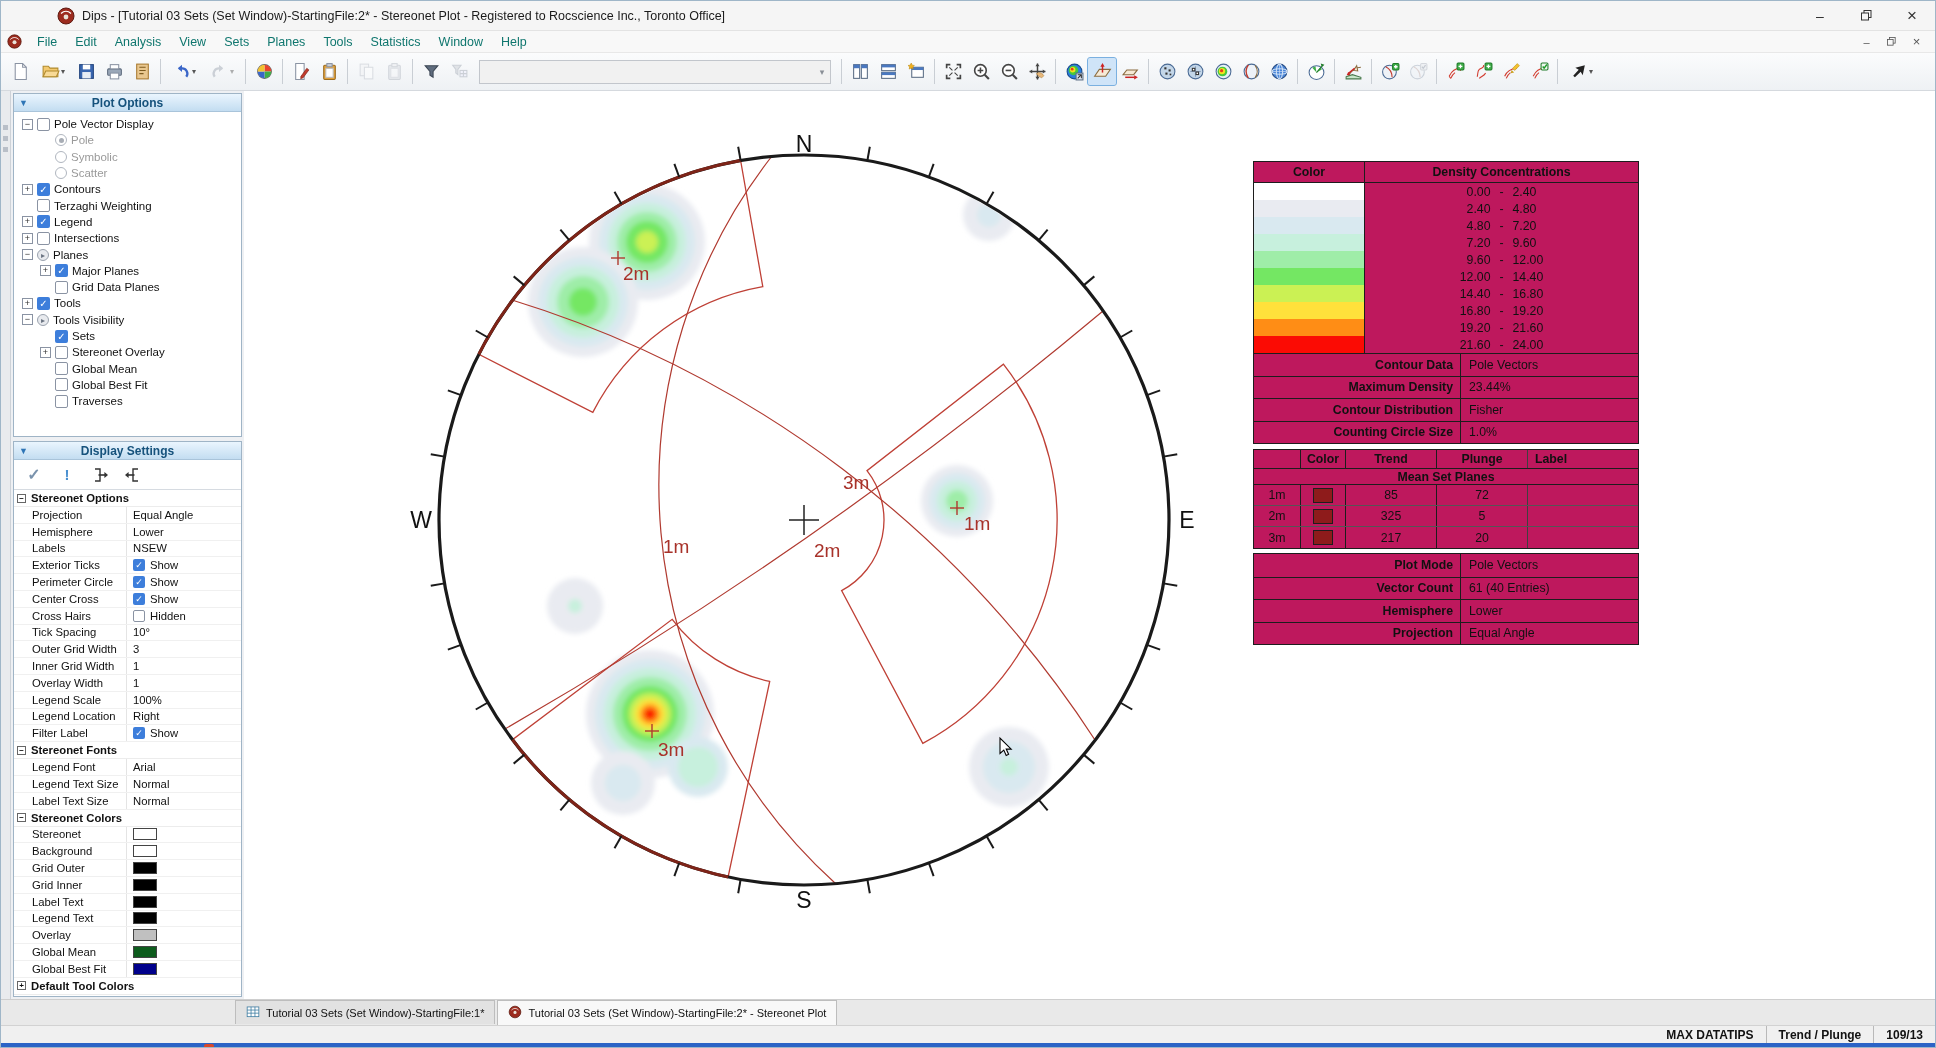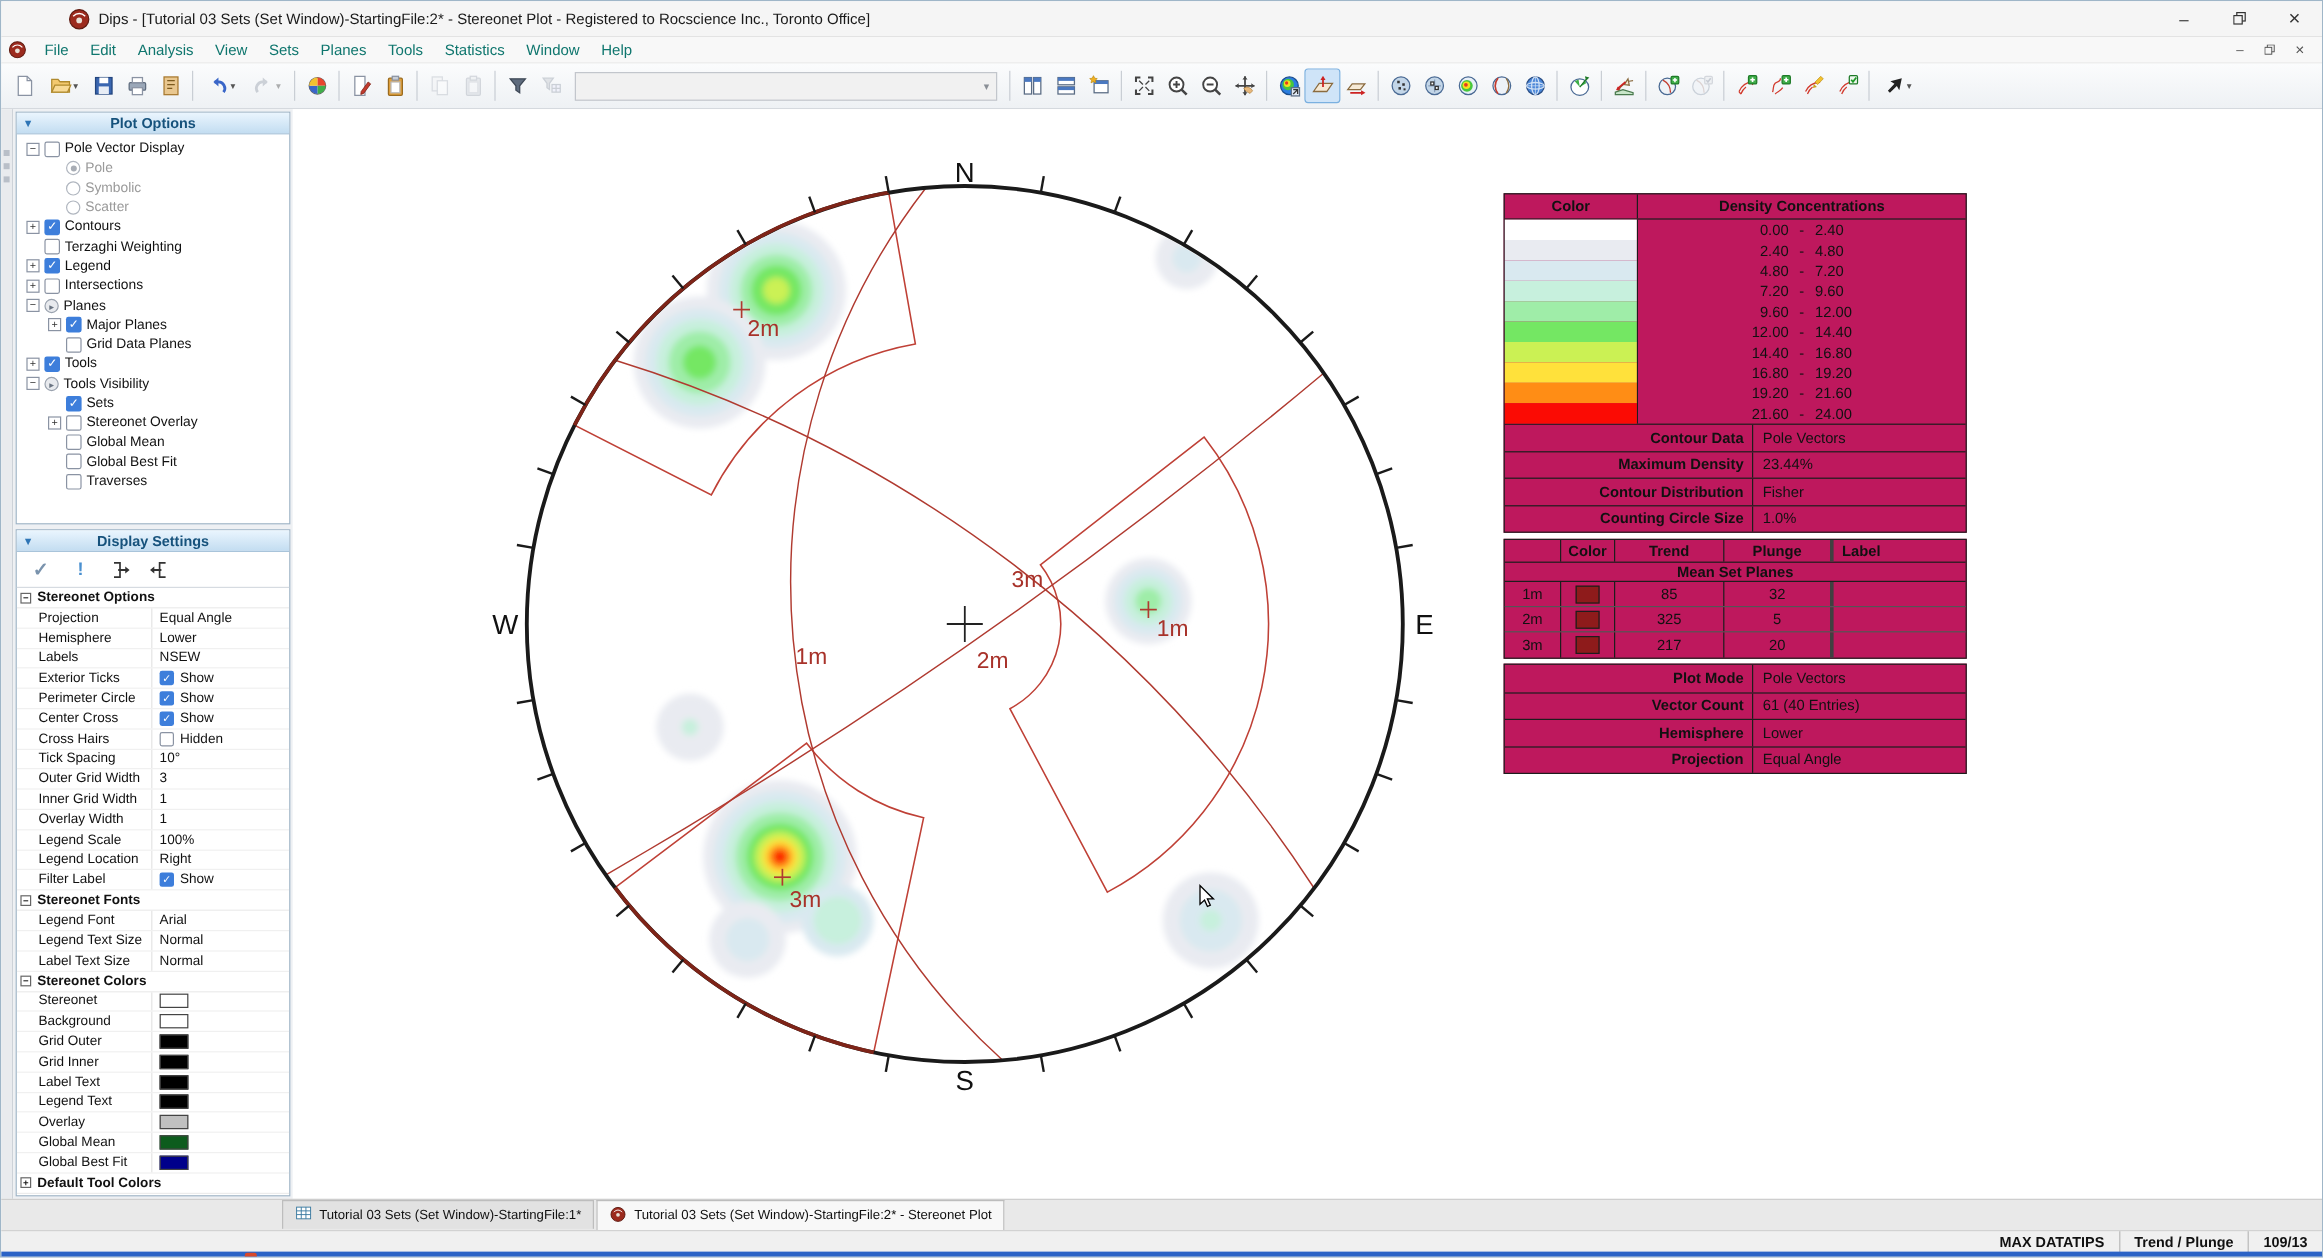--- a/index.html
+++ b/index.html
@@ -114,21 +114,21 @@
   .lg-range .b { width:76px; text-align:left; }
   .lg-inforow { display:flex; height:22.5px; border-top:1px solid #1d1d1d; }
   .lg-inforow .lab { flex:0 0 207px; border-right:1px solid #1d1d1d; font-weight:bold;
     display:flex; align-items:center; justify-content:flex-end; padding-right:7px; }
   .lg-inforow .val { flex:1; display:flex; align-items:center; padding-left:8px; }
   .ms-hdr { display:flex; height:19px; font-weight:bold; border-bottom:1px solid #1d1d1d; }
   .ms-hdr span, .ms-row span { display:flex; align-items:center; justify-content:center; }
   .ms-c0 { flex:0 0 47px; border-right:1px solid #1d1d1d; }
   .ms-c1 { flex:0 0 45px; border-right:1px solid #1d1d1d; }
   .ms-c2 { flex:0 0 91px; border-right:1px solid #1d1d1d; }
-  .ms-c3 { flex:0 0 91px; border-right:3px solid #404040; }
+  .ms-c3 { flex:0 0 91px; border-right:1px solid #404040; }
   .ms-c4 { flex:1; justify-content:flex-start !important; padding-left:7px; }
   .ms-title { height:16px; text-align:center; font-weight:bold; border-bottom:1px solid #1d1d1d;
     line-height:16px; }
   .ms-row { display:flex; height:21px; border-bottom:1px solid #555; }
   .ms-row:last-child { border-bottom:none; }
   .ms-swatch { width:20px; height:15px; border:1px solid #1d1d1d; }
 
   
   .tabbar { position:absolute; left:0; top:998px; width:100%; height:26px; background:#e9e9e9;
     border-top:1px solid #cecece; display:flex; align-items:flex-end; padding-left:234px; }
@@ -1031,21 +1031,21 @@
           <span class="ms-c3">Plunge</span>
           <span class="ms-c4">Label</span>
         </div>
         <div class="ms-title">Mean Set Planes</div>
         <div class="ms-row">
           <span class="ms-c0">1m</span>
           <span class="ms-c1">
             <span class="ms-swatch" style="background: rgb(142, 27, 27);"></span>
           </span>
           <span class="ms-c2">85</span>
-          <span class="ms-c3">32</span>
+          <span class="ms-c3">72</span>
           <span class="ms-c4"></span>
         </div>
         <div class="ms-row">
           <span class="ms-c0">2m</span>
           <span class="ms-c1">
             <span class="ms-swatch" style="background: rgb(142, 27, 27);"></span>
           </span>
           <span class="ms-c2">325</span>
           <span class="ms-c3">5</span>
           <span class="ms-c4"></span>

